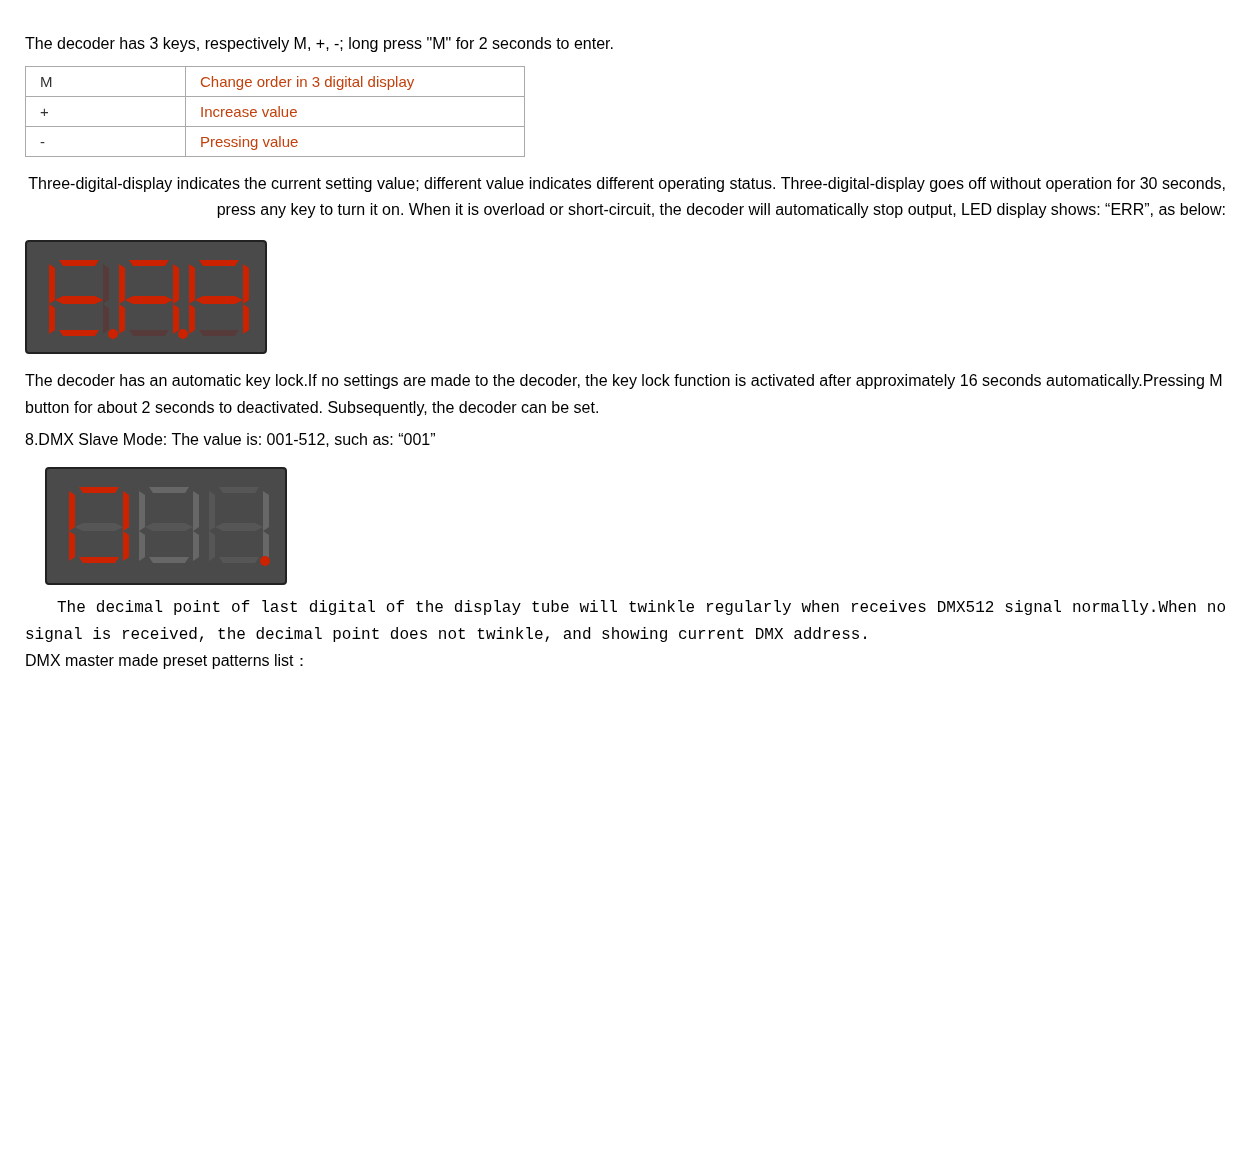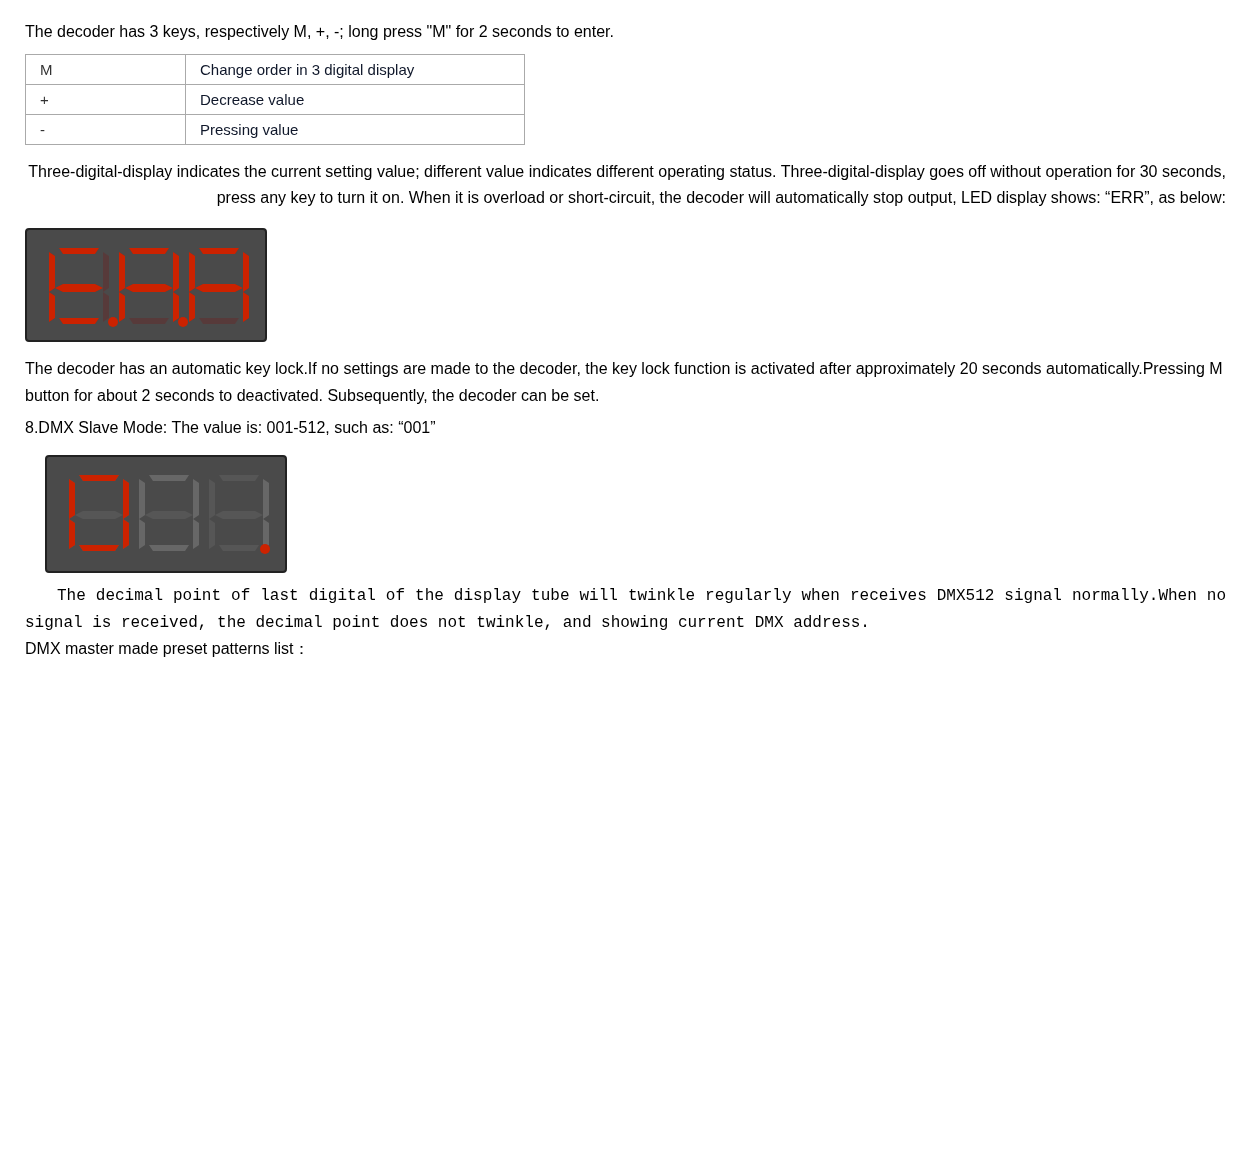--- a/index.html
+++ b/index.html
@@ -11,31 +11,32 @@
       background: #fff;
       font-family: Arial, sans-serif;
       font-size: 16px;
       color: #000;
       padding: 20px 25px;
       max-width: 1251px;
     }
     .intro-text {
       margin-bottom: 10px;
       line-height: 1.5;
+      margin-top: 12px;
     }
     .keys-table {
       border-collapse: collapse;
       margin-bottom: 14px;
       min-width: 500px;
     }
     .keys-table td {
       border: 1px solid #aaa;
       padding: 6px 14px;
       font-size: 15px;
-      color: #0f172a;
+      color: #c2410c;
     }
     .keys-table td:first-child {
       font-weight: normal;
       width: 160px;
       color: #333;
     }
     .description-block {
       line-height: 1.6;
       margin-bottom: 10px;
       text-align: right;
@@ -83,21 +84,21 @@
 
 
 <table class="keys-table">
   <tbody>
     <tr>
       <td>M</td>
       <td>Change order in 3 digital display</td>
     </tr>
     <tr>
       <td>+</td>
-      <td>Decrease value</td>
+      <td>Increase value</td>
     </tr>
     <tr>
       <td>-</td>
       <td>Pressing value</td>
     </tr>
   </tbody>
 </table>
 
 
 <p class="description-block">Three-digital-display indicates the current setting value; different value indicates different operating status. Three-digital-display goes off without operation for 30 seconds, press any key to turn it on. When it is overload or short-circuit, the decoder will automatically stop output, LED display shows: “ERR”, as below:</p>
@@ -174,21 +175,21 @@
       <polygon points="8,12 14,16 14,48 8,52"></polygon>
       <polygon points="62,12 68,16 68,48 62,52"></polygon>
       <polygon points="14,48 22,44 54,44 62,48 54,52 22,52"></polygon>
       <polygon points="8,52 14,56 14,78 8,82"></polygon>
       <polygon points="62,52 68,56 68,78 62,82"></polygon>
     </g>
   </svg>
 </div>
 
 
-<p class="section-text">The decoder has an automatic key lock.If no settings are made to the decoder, the key lock function is activated after approximately 20 seconds automatically.Pressing M button for about 2 seconds to deactivated. Subsequently, the decoder can be set.</p>
+<p class="section-text">The decoder has an automatic key lock.If no settings are made to the decoder, the key lock function is activated after approximately 16 seconds automatically.Pressing M button for about 2 seconds to deactivated. Subsequently, the decoder can be set.</p>
 
 
 <p class="section-text">8.DMX Slave Mode:  The value is: 001-512, such as: “001”</p>
 
 
 <div class="dmx-display">
   <svg width="210" height="90" viewBox="0 0 210 90">
 
     <g opacity="0.2" fill="#888">
       <polygon points="18,8 58,8 54,14 22,14"></polygon>

